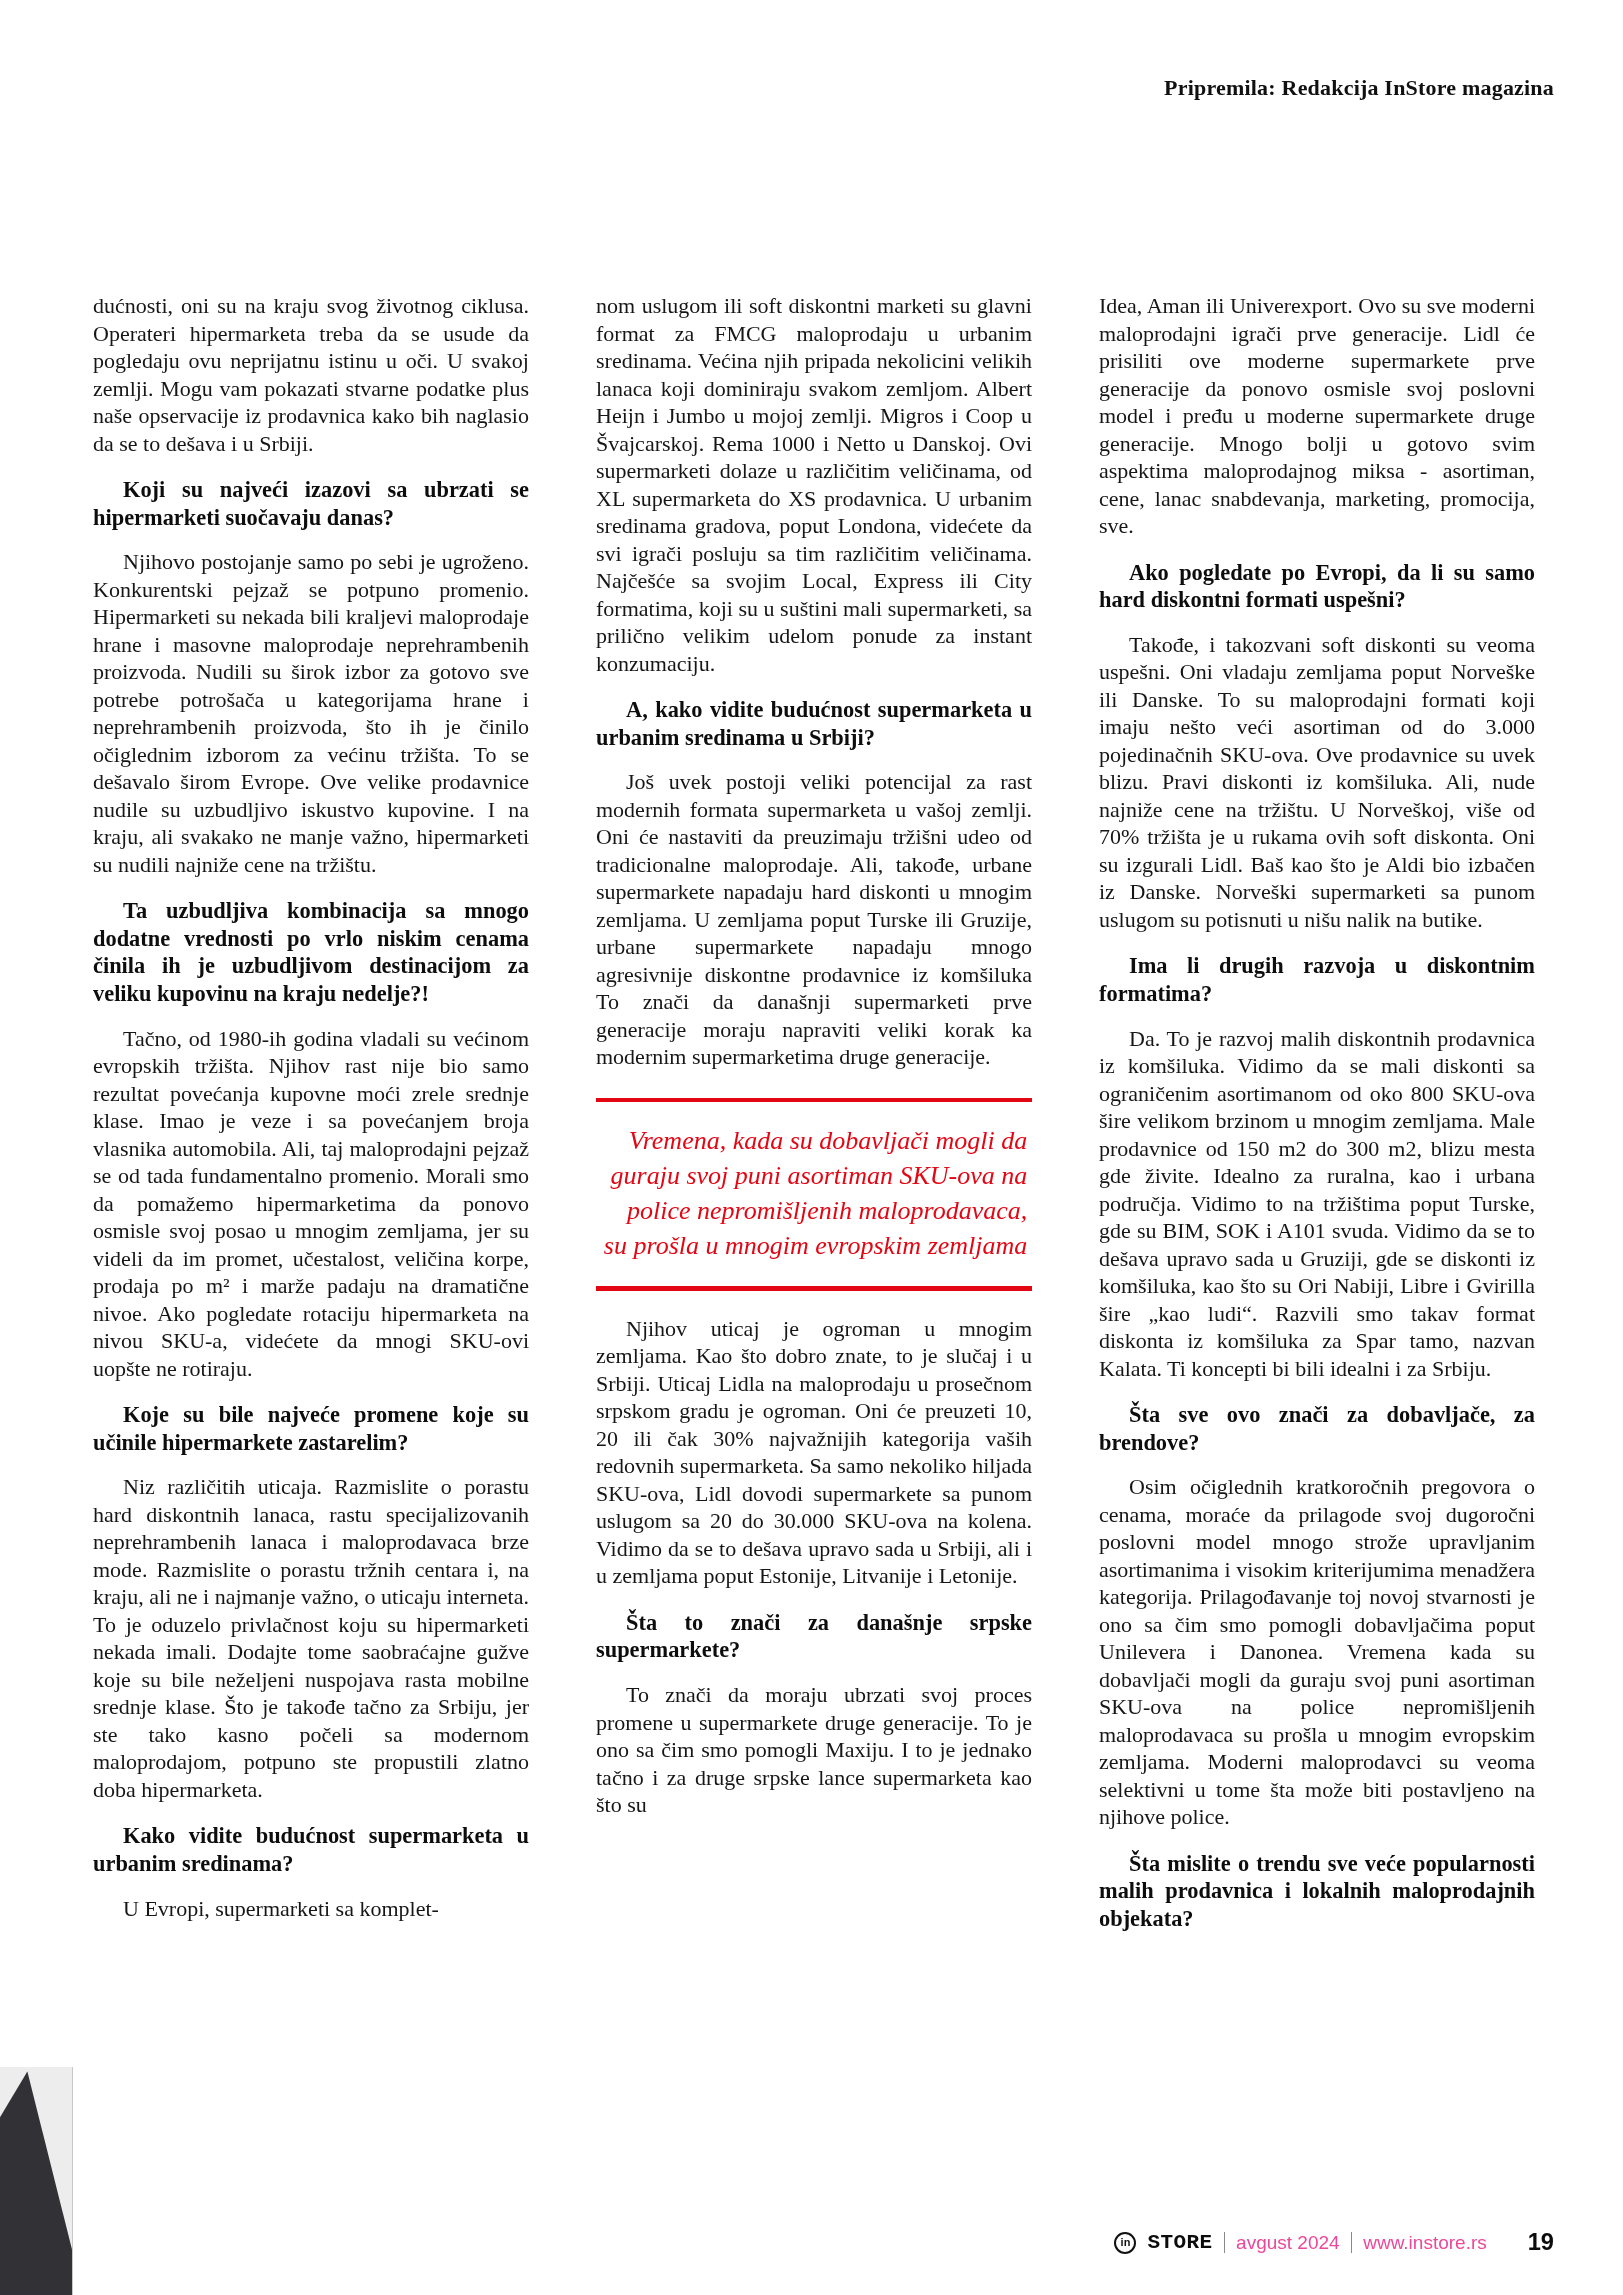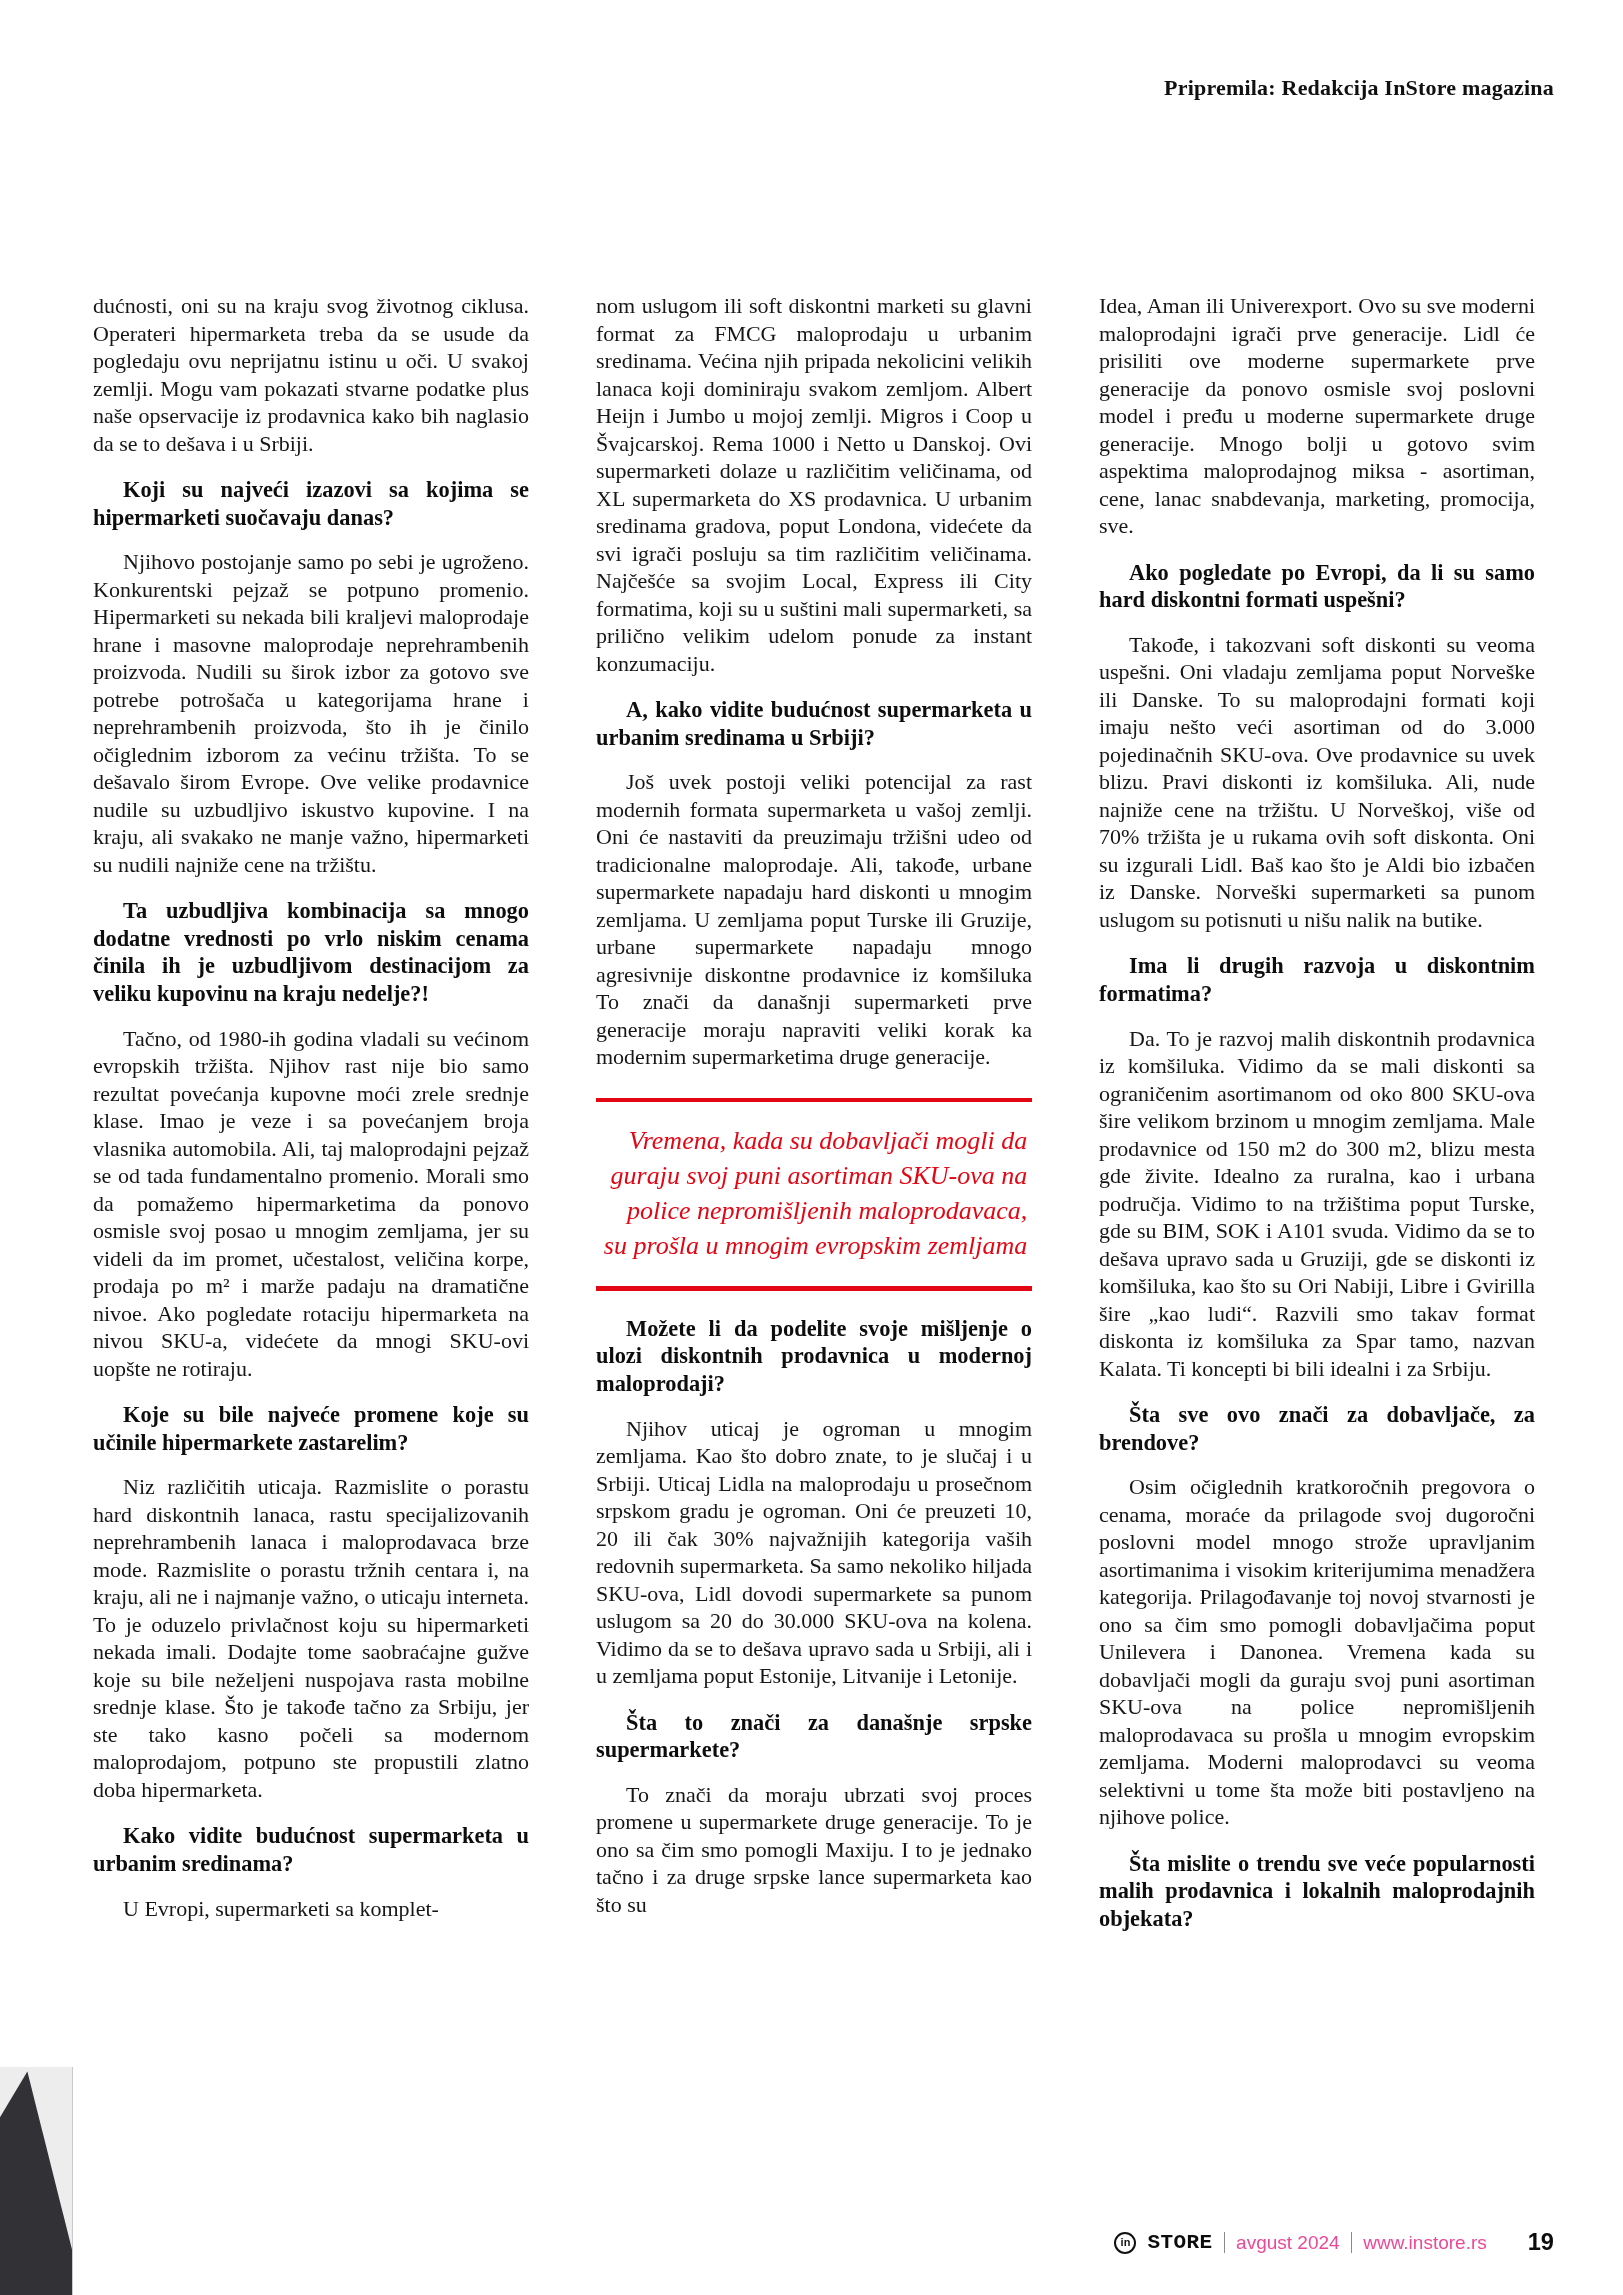--- a/index.html
+++ b/index.html
@@ -146,39 +146,38 @@
 </head>
 <body>
 
 <div class="page">
 
   <div class="credit">Pripremila: Redakcija InStore magazina</div>
 
   <div class="columns">
     <div class="col">
         <p class="body-p noindent">dućnosti, oni su na kraju svog životnog ciklusa. Operateri hipermarketa treba da se usude da pogledaju ovu neprijatnu istinu u oči. U svakoj zemlji. Mogu vam pokazati stvarne podatke plus naše opservacije iz prodavnica kako bih naglasio da se to dešava i u Srbiji.</p>
-        <h3 class="q-head">Koji su najveći izazovi sa kojima se hipermarketi suočavaju danas?</h3>
+        <h3 class="q-head">Koji su najveći izazovi sa ubrzati se hipermarketi suočavaju danas?</h3>
         <p class="body-p">Njihovo postojanje samo po sebi je ugroženo. Konkurentski pejzaž se potpuno promenio. Hipermarketi su nekada bili kraljevi maloprodaje hrane i masovne maloprodaje neprehrambenih proizvoda. Nudili su širok izbor za gotovo sve potrebe potrošača u kategorijama hrane i neprehrambenih proizvoda, što ih je činilo očiglednim izborom za većinu tržišta. To se dešavalo širom Evrope. Ove velike prodavnice nudile su uzbudljivo iskustvo kupovine. I na kraju, ali svakako ne manje važno, hipermarketi su nudili najniže cene na tržištu.</p>
         <h3 class="q-head">Ta uzbudljiva kombinacija sa mnogo dodatne vrednosti po vrlo niskim cenama činila ih je uzbudljivom destinacijom za veliku kupovinu na kraju nedelje?!</h3>
         <p class="body-p">Tačno, od 1980-ih godina vladali su većinom evropskih tržišta. Njihov rast nije bio samo rezultat povećanja kupovne moći zrele srednje klase. Imao je veze i sa povećanjem broja vlasnika automobila. Ali, taj maloprodajni pejzaž se od tada fundamentalno promenio. Morali smo da pomažemo hipermarketima da ponovo osmisle svoj posao u mnogim zemljama, jer su videli da im promet, učestalost, veličina korpe, prodaja po m² i marže padaju na dramatične nivoe. Ako pogledate rotaciju hipermarketa na nivou SKU-a, videćete da mnogi SKU-ovi uopšte ne rotiraju.</p>
         <h3 class="q-head">Koje su bile najveće promene koje su učinile hipermarkete zastarelim?</h3>
         <p class="body-p">Niz različitih uticaja. Razmislite o porastu hard diskontnih lanaca, rastu specijalizovanih neprehrambenih lanaca i maloprodavaca brze mode. Razmislite o porastu tržnih centara i, na kraju, ali ne i najmanje važno, o uticaju interneta. To je oduzelo privlačnost koju su hipermarketi nekada imali. Dodajte tome saobraćajne gužve koje su bile neželjeni nuspojava rasta mobilne srednje klase. Što je takođe tačno za Srbiju, jer ste tako kasno počeli sa modernom maloprodajom, potpuno ste propustili zlatno doba hipermarketa.</p>
         <h3 class="q-head">Kako vidite budućnost supermarketa u urbanim sredinama?</h3>
         <p class="body-p">U Evropi, supermarketi sa komplet-</p>
       </div>
     <div class="col">
         <p class="body-p noindent">nom uslugom ili soft diskontni marketi su glavni format za FMCG maloprodaju u urbanim sredinama. Većina njih pripada nekolicini velikih lanaca koji dominiraju svakom zemljom. Albert Heijn i Jumbo u mojoj zemlji. Migros i Coop u Švajcarskoj. Rema 1000 i Netto u Danskoj. Ovi supermarketi dolaze u različitim veličinama, od XL supermarketa do XS prodavnica. U urbanim sredinama gradova, poput Londona, videćete da svi igrači posluju sa tim različitim veličinama. Najčešće sa svojim Local, Express ili City formatima, koji su u suštini mali supermarketi, sa prilično velikim udelom ponude za instant konzumaciju.</p>
         <h3 class="q-head">A, kako vidite budućnost supermarketa u urbanim sredinama u Srbiji?</h3>
         <p class="body-p">Još uvek postoji veliki potencijal za rast modernih formata supermarketa u vašoj zemlji. Oni će nastaviti da preuzimaju tržišni udeo od tradicionalne maloprodaje. Ali, takođe, urbane supermarkete napadaju hard diskonti u mnogim zemljama. U zemljama poput Turske ili Gruzije, urbane supermarkete napadaju mnogo agresivnije diskontne prodavnice iz komšiluka To znači da današnji supermarketi prve generacije moraju napraviti veliki korak ka modernim supermarketima druge generacije.</p>
         <div class="pullquote">
           <div class="pq-rule"></div>
           <div class="pq-text">Vremena, kada su dobavljači mogli da guraju svoj puni asortiman SKU-ova na police nepromišljenih maloprodavaca, su prošla u mnogim evropskim zemljama</div>
           <div class="pq-rule"></div>
         </div>
-        <h3 class="q-head">Možete li da podelite svoje mišljenje o ulozi diskontnih prodavnica u modernoj maloprodaji?</h3>
         <p class="body-p">Njihov uticaj je ogroman u mnogim zemljama. Kao što dobro znate, to je slučaj i u Srbiji. Uticaj Lidla na maloprodaju u prosečnom srpskom gradu je ogroman. Oni će preuzeti 10, 20 ili čak 30% najvažnijih kategorija vaših redovnih supermarketa. Sa samo nekoliko hiljada SKU-ova, Lidl dovodi supermarkete sa punom uslugom sa 20 do 30.000 SKU-ova na kolena. Vidimo da se to dešava upravo sada u Srbiji, ali i u zemljama poput Estonije, Litvanije i Letonije.</p>
         <h3 class="q-head">Šta to znači za današnje srpske supermarkete?</h3>
         <p class="body-p">To znači da moraju ubrzati svoj proces promene u supermarkete druge generacije. To je ono sa čim smo pomogli Maxiju. I to je jednako tačno i za druge srpske lance supermarketa kao što su</p>
       </div>
     <div class="col">
         <p class="body-p noindent">Idea, Aman ili Univerexport. Ovo su sve moderni maloprodajni igrači prve generacije. Lidl će prisiliti ove moderne supermarkete prve generacije da ponovo osmisle svoj poslovni model i pređu u moderne supermarkete druge generacije. Mnogo bolji u gotovo svim aspektima maloprodajnog miksa - asortiman, cene, lanac snabdevanja, marketing, promocija, sve.</p>
         <h3 class="q-head">Ako pogledate po Evropi, da li su samo hard diskontni formati uspešni?</h3>
         <p class="body-p">Takođe, i takozvani soft diskonti su veoma uspešni. Oni vladaju zemljama poput Norveške ili Danske. To su maloprodajni formati koji imaju nešto veći asortiman od do 3.000 pojedinačnih SKU-ova. Ove prodavnice su uvek blizu. Pravi diskonti iz komšiluka. Ali, nude najniže cene na tržištu. U Norveškoj, više od 70% tržišta je u rukama ovih soft diskonta. Oni su izgurali Lidl. Baš kao što je Aldi bio izbačen iz Danske. Norveški supermarketi sa punom uslugom su potisnuti u nišu nalik na butike.</p>
         <h3 class="q-head">Ima li drugih razvoja u diskontnim formatima?</h3>
         <p class="body-p">Da. To je razvoj malih diskontnih prodavnica iz komšiluka. Vidimo da se mali diskonti sa ograničenim asortimanom od oko 800 SKU-ova šire velikom brzinom u mnogim zemljama. Male prodavnice od 150 m2 do 300 m2, blizu mesta gde živite. Idealno za ruralna, kao i urbana područja. Vidimo to na tržištima poput Turske, gde su BIM, SOK i A101 svuda. Vidimo da se to dešava upravo sada u Gruziji, gde se diskonti iz komšiluka, kao što su Ori Nabiji, Libre i Gvirilla šire „kao ludi“. Razvili smo takav format diskonta iz komšiluka za Spar tamo, nazvan Kalata. Ti koncepti bi bili idealni i za Srbiju.</p>

